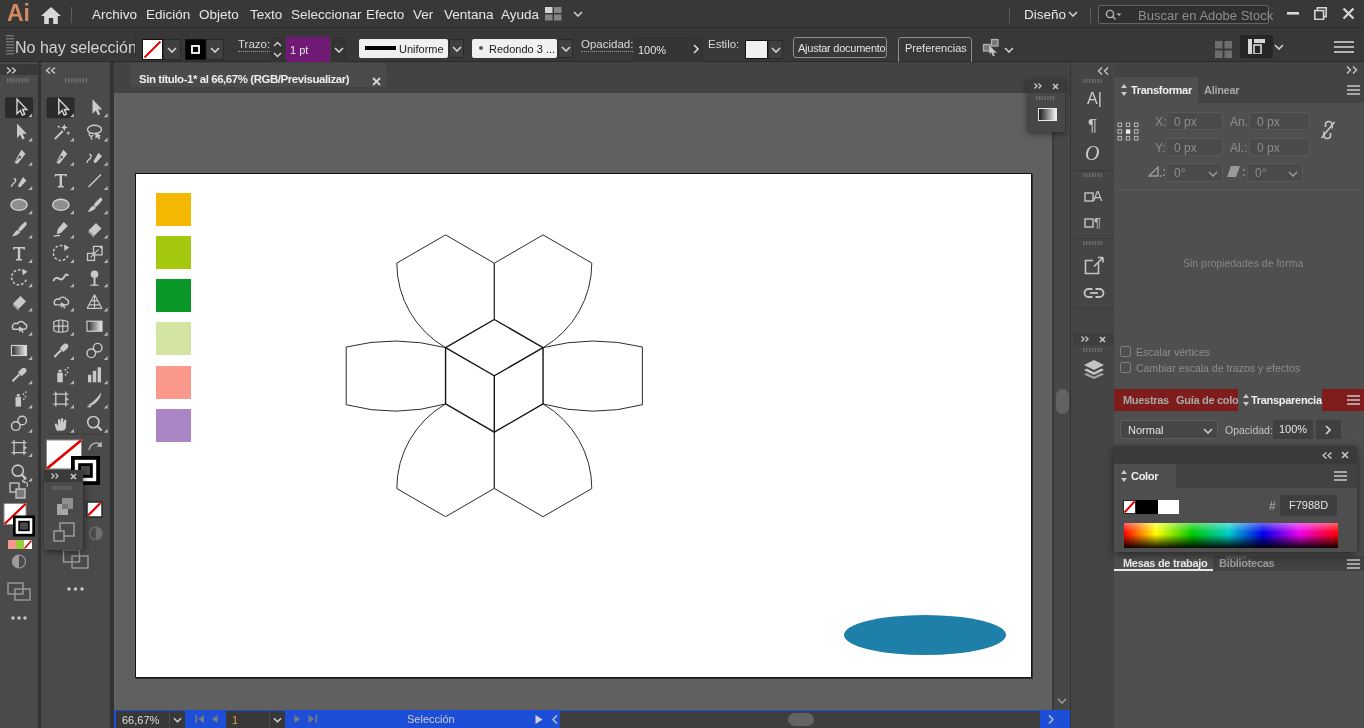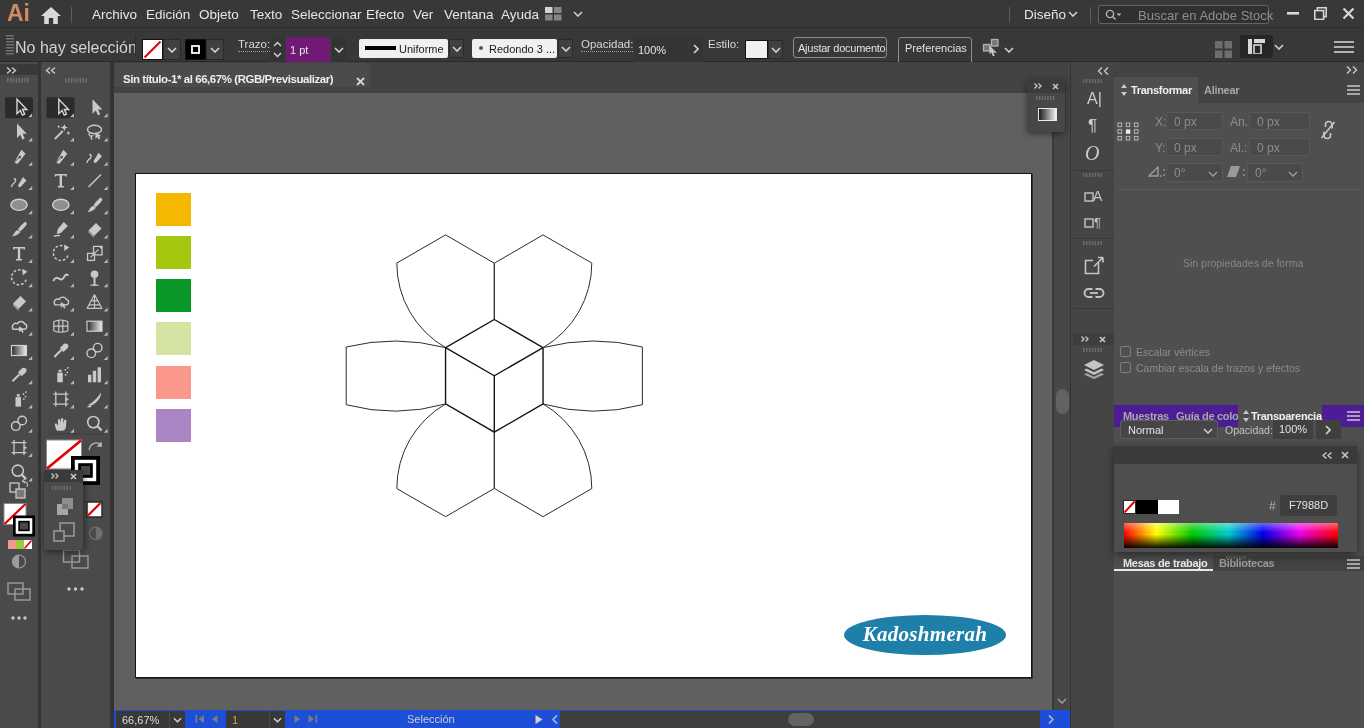--- a/index.html
+++ b/index.html
@@ -472,21 +472,21 @@
   <rect x="31" y="494" width="16" height="12" fill="none" stroke="#9c9c9c" stroke-width="1.4"></rect>
   <g fill="#c9c9c9">
         <circle cx="28" cy="527" r="1.7"></circle>
         <circle cx="34.5" cy="527" r="1.7"></circle>
         <circle cx="41" cy="527" r="1.7"></circle>
       </g>
   </svg>
   <div class="abs" style="left:110px;top:62px;width:4px;height:666px;background:#333333;"></div>
 
   <div class="abs" id="tabbar" style="left:114px;top:62px;width:956px;height:31px;background:#434343;">
-    <div class="abs" style="left:0px;top:1px;width:256px;height:24px;background:#4b4b4b;border-radius:4px 4px 0 0;">
+    <div class="abs" style="left:16px;top:1px;width:256px;height:24px;background:#4b4b4b;border-radius:4px 4px 0 0;">
       <span class="abs" style="left:9px;top:10px;font-size:11.5px;font-weight:bold;letter-spacing:-0.45px;color:#ededed;white-space:nowrap;">Sin título-1* al 66,67% (RGB/Previsualizar)</span>
       <svg class="abs" style="left:242px;top:14px;" width="9" height="9" viewBox="0 0 9 9">
           <path d="M1 1 L8 8 M8 1 L1 8" stroke="#d5d5d5" stroke-width="1.8"></path>
         </svg>
     </div>
   </div>
   <div class="abs" id="canvas" style="left:114px;top:93px;width:938px;height:617px;background:#606060;"></div>
 
   <div class="abs" style="left:1054px;top:93px;width:16px;height:617px;background:#474747;">
     <div class="abs" style="left:2px;top:296px;width:13px;height:25px;background:#626262;border-radius:7px;"></div>
@@ -741,21 +741,21 @@
           <path d="M1 1 L5 5 L9 1" stroke="#9a9a9a" stroke-width="1.5" fill="none"></path>
         </svg>
       </div>
     <div class="abs" style="left:4px;top:127px;width:242px;height:1px;background:#5c5c5c;"></div>
     <span class="abs" style="left:69px;top:195px;font-size:10.5px;color:#878787;white-space:nowrap;">Sin propiedades de forma</span>
     <div class="abs" style="left:6px;top:284px;width:11px;height:11px;border:1px solid #7e7e7e;border-radius:2px;"></div>
     <span class="abs" style="left:22px;top:284px;font-size:10.5px;color:#8d8d8d;white-space:nowrap;">Escalar vértices</span>
     <div class="abs" style="left:6px;top:300px;width:11px;height:11px;border:1px solid #7e7e7e;border-radius:2px;"></div>
     <span class="abs" style="left:22px;top:300px;font-size:10.5px;color:#8d8d8d;white-space:nowrap;">Cambiar escala de trazos y efectos</span>
 
-    <div class="abs" style="left:0;top:327px;width:250px;height:22px;background:#4c1d95;margin-top:16px;">
+    <div class="abs" style="left:0;top:327px;width:250px;height:22px;background:#7f1d1d;">
       <span class="abs" style="left:9px;top:5px;font-size:11px;font-weight:bold;letter-spacing:-0.3px;color:#a8a8a8;">Muestras</span>
       <span class="abs" style="left:62px;top:5px;font-size:11px;font-weight:bold;letter-spacing:-0.3px;color:#a8a8a8;white-space:nowrap;">Guía de colo</span>
       <div class="abs" style="left:124px;top:0;width:84px;height:22px;background:#4f4f4f;">
         <svg class="abs" style="left:4px;top:5px;" width="8" height="12" viewBox="0 0 8 12">
             <path d="M4 0 L7 4 L1 4 Z M4 12 L7 8 L1 8 Z" fill="#c9c9c9"></path>
           </svg>
         <span class="abs" style="left:13px;top:5px;font-size:11px;font-weight:bold;letter-spacing:-0.3px;color:#f0f0f0;white-space:nowrap;">Transparencia</span>
       </div>
       <svg class="abs" style="left:233px;top:6px;" width="13" height="10" viewBox="0 0 13 10">
           <g stroke="#c9c9c9" stroke-width="1.5">
@@ -808,20 +808,35 @@
         </svg>
     </div>
 
     <div class="abs" style="left:0;top:384px;width:243px;height:106px;background:#4e4e4e;box-shadow:0 3px 9px rgba(0,0,0,0.5);">
       <div class="abs" style="left:0;top:0;width:243px;height:18px;background:#3a3a3a;">
         <svg class="abs" style="left:208px;top:6px;" width="11" height="7" viewBox="0 0 11 7">
             <path d="M4.5 0.5 L1 3.5 L4.5 6.5 M9.5 0.5 L6 3.5 L9.5 6.5" stroke="#c9c9c9" stroke-width="1.4" fill="none"></path>
           </svg>
         <svg class="abs" style="left:227px;top:5px;" width="8" height="8" viewBox="0 0 8 8">
             <path d="M1 1 L7 7 M7 1 L1 7" stroke="#c9c9c9" stroke-width="1.6"></path>
+          </svg>
+      </div>
+      <div class="abs" style="left:0;top:18px;width:243px;height:24px;background:#424242;">
+        <div class="abs" style="left:0;top:0;width:62px;height:24px;background:#4e4e4e;">
+          <svg class="abs" style="left:6px;top:6px;" width="8" height="12" viewBox="0 0 8 12">
+              <path d="M4 0 L7 4 L1 4 Z M4 12 L7 8 L1 8 Z" fill="#c9c9c9"></path>
+            </svg>
+          <span class="abs" style="left:17px;top:6px;font-size:11px;font-weight:bold;letter-spacing:-0.3px;color:#f0f0f0;">Color</span>
+        </div>
+        <svg class="abs" style="left:220px;top:7px;" width="13" height="10" viewBox="0 0 13 10">
+            <g stroke="#c9c9c9" stroke-width="1.5">
+              <line x1="0" y1="1" x2="13" y2="1"></line>
+              <line x1="0" y1="5" x2="13" y2="5"></line>
+              <line x1="0" y1="9" x2="13" y2="9"></line>
+            </g>
           </svg>
       </div>
       <div class="abs" style="left:9px;top:54px;width:13px;height:14px;background:#fff;border:1px solid #2a2a2a;">
           <svg width="11" height="12" viewBox="0 0 11 12">
             <line x1="0.5" y1="11.5" x2="10.5" y2="0.5" stroke="#e00000" stroke-width="2"></line>
           </svg>
         </div>
       <div class="abs" style="left:22px;top:54px;width:22px;height:14px;background:#000;"></div>
       <div class="abs" style="left:44px;top:54px;width:21px;height:14px;background:#fff;"></div>
       <span class="abs" style="left:155px;top:53px;font-size:12px;color:#b2b2b2;">#</span>
@@ -858,21 +873,20 @@
 
       <path d="M543.05 347.65 Q592.7 334.7 642.4 347.0 L642.4 404.7 Q592.7 418 543.05 403.95"></path>
     </g>
     <g stroke="#141414" stroke-width="1.4">
       <path d="M494.3 319.5 L543.05 347.65 L543.05 403.95 L494.3 432.1 L445.55 403.95 L445.55 347.65 Z"></path>
       <path d="M445.55 347.65 L494.3 375.8 L543.05 347.65 M494.3 375.8 L494.3 432.1"></path>
     </g>
   </svg>
 
   <div class="abs" style="left:844px;top:615px;width:162px;height:40px;background:#1e80a8;border-radius:50%;"></div>
-  <span class="abs" style="left:844px;top:622px;width:162px;text-align:center;font-family:'Liberation Serif',serif;font-style:italic;font-weight:bold;font-size:21px;letter-spacing:0.3px;color:#ffffff;">Kadoshmerah</span>
 
   <div class="abs" style="left:1027px;top:79px;width:38px;height:53px;background:#474747;border-radius:3px;box-shadow:0 2px 6px rgba(0,0,0,0.45);">
     <div class="abs" style="left:0;top:0;width:38px;height:14px;background:#3b3b3b;border-radius:3px 3px 0 0;">
       <svg class="abs" style="left:7px;top:4px;" width="9" height="6" viewBox="0 0 9 6">
           <path d="M0.5 0.5 L3 3 L0.5 5.5 M4.5 0.5 L7 3 L4.5 5.5" stroke="#c9c9c9" stroke-width="1.3" fill="none"></path>
         </svg>
       <svg class="abs" style="left:25px;top:4px;" width="7" height="7" viewBox="0 0 7 7">
           <path d="M1 1 L6 6 M6 1 L1 6" stroke="#c9c9c9" stroke-width="1.5"></path>
         </svg>
     </div>

